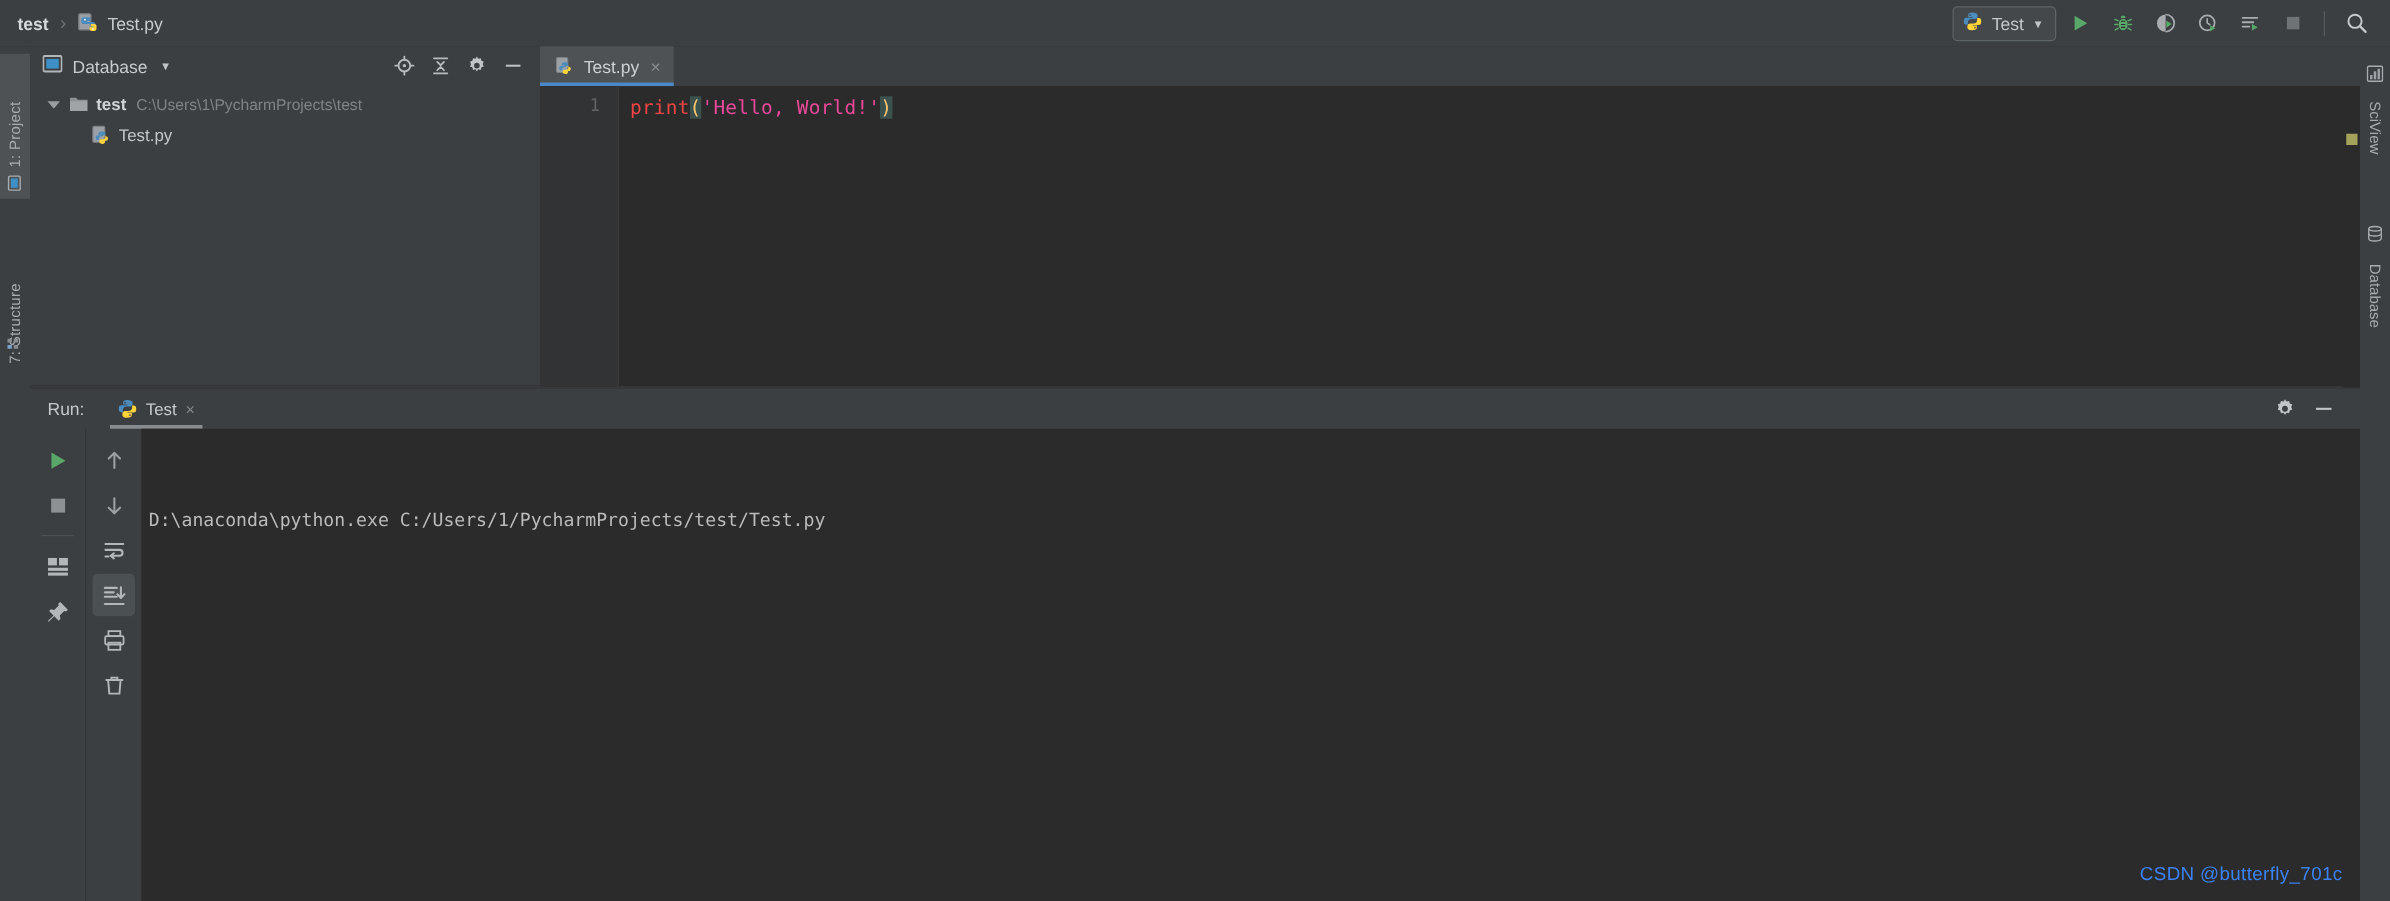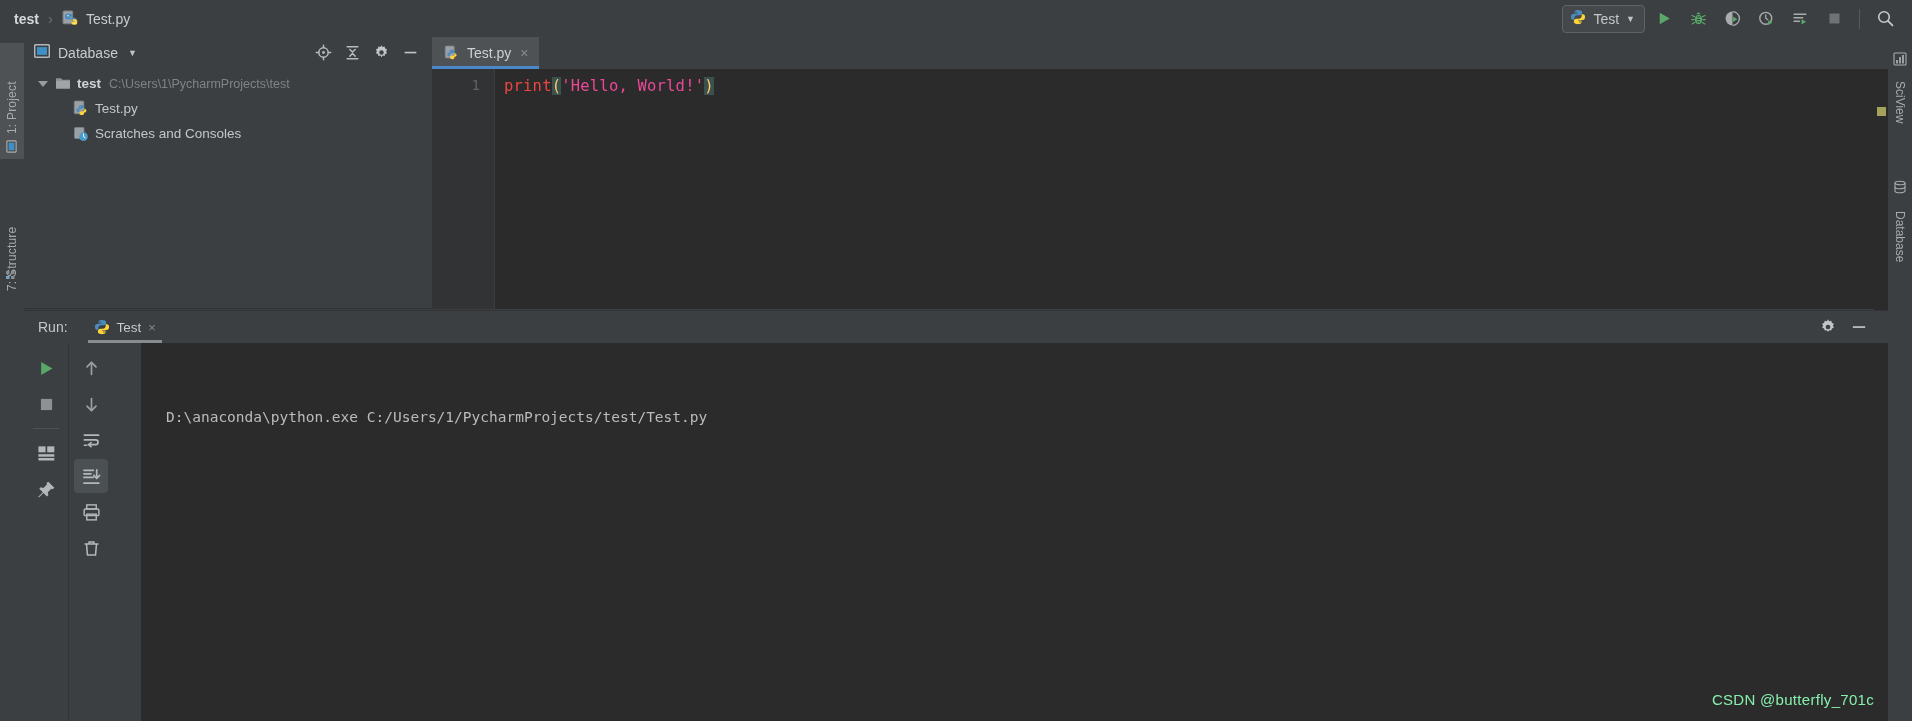--- a/index.html
+++ b/index.html
@@ -89,23 +89,23 @@
   .run-tab-underline{position:absolute;left:0;bottom:0;height:3px;width:100%;background:#888c8e;}
   .run-head-icons{margin-left:auto;display:flex;align-items:center;gap:4px;padding-right:16px;}
   .run-body{position:absolute;left:0;top:32px;width:1864px;height:379px;display:flex;}
   .runbar{width:44px;display:flex;flex-direction:column;align-items:center;padding-top:8px;gap:2px;}
   .runbar2{width:44px;display:flex;flex-direction:column;align-items:center;padding-top:8px;gap:2px;
            border-left:1px solid #323437;}
   .rb-btn{width:34px;height:34px;display:flex;align-items:center;justify-content:center;border-radius:4px;}
   .rb-btn.active{background:#4b5052;}
   .rb-sep{width:26px;height:1px;background:#4e5153;margin:5px 0;}
   .console{flex:1;background:#2b2b2b;font-family:"DejaVu Sans Mono",monospace;font-size:14.5px;
-           color:#bbbbbb;padding:12px 0 0 25px;position:relative;line-height:25px;white-space:pre;margin-left:28px;}
+           color:#bbbbbb;padding:12px 0 0 6px;position:relative;line-height:25px;white-space:pre;}
   .watermark{position:absolute;right:14px;bottom:10px;font-family:"Liberation Sans",sans-serif;
-             font-size:15px;color:#86efac;letter-spacing:.3px;}
+             font-size:15px;color:#3b82f6;letter-spacing:.3px;}
   .clabel{display:block;}
   .cblank{display:block;height:25px;}
 </style>
 </head>
 <body>
 
 <div class="ide">
 
   <div class="topbar">
     <div class="breadcrumb">
@@ -300,30 +300,20 @@
           <svg width="17" height="17" viewBox="0 0 16 16">
             <rect x="1.2" y="1" width="9" height="12" rx="1" fill="#9aa0a6" stroke="#7d8287" stroke-width="0.8"></rect>
             <path d="M6.6 4.8c-1.1 0-2 .5-2 1.5v1h2v.3H4.2c-1 0-1.6.6-1.6 1.7s.6 1.7 1.6 1.7h.7V9.9c0-.9.7-1.6 1.6-1.6h1.5c.8 0 1.5-.6 1.5-1.4v-.7c0-.8-1-1.4-2.3-1.4h-.6zm-.6.8c.2 0 .4.2.4.4s-.2.4-.4.4-.4-.2-.4-.4.2-.4.4-.4z" fill="#4b8bbe" transform="translate(0.6,-0.2) scale(1.05)"></path>
             <path d="M9.4 7.6h-2.1v.4h2.3c1 0 1.6.6 1.6 1.7s-.6 1.7-1.6 1.7h-.7v1c0 1-.9 1.5-2 1.5s-2.3-.6-2.3-1.4v-.7c0-.8.7-1.4 1.5-1.4h1.5c.9 0 1.6-.7 1.6-1.6z" fill="#ffd43b" transform="translate(1.6,0.6) scale(0.98)"></path>
           </svg>
         </span>
         <span class="row-label">Test.py</span>
       </div>
 
 
-      <div class="row" style="padding-left:46px;">
-        <span class="row-ico">
-          <svg width="17" height="16" viewBox="0 0 16 16">
-            <rect x="1" y="1.5" width="9.5" height="11" rx="1" fill="#9aa0a6" stroke="#7d8287" stroke-width="0.8"></rect>
-            <circle cx="10" cy="10.6" r="4.3" fill="#4a9bc9"></circle>
-            <path d="M10 8.1v2.6l1.8 1.1" stroke="#ffffff" stroke-width="1" fill="none" stroke-linecap="round"></path>
-          </svg>
-        </span>
-        <span class="row-label">Scratches and Consoles</span>
-      </div>
     </div>
     <div class="proj-bottom"></div>
   </div>
 
   <div class="editor">
     <div class="tabstrip">
       <div class="etab">
         <span style="display:flex;">
           <svg width="16" height="16" viewBox="0 0 16 16">
             <rect x="1.2" y="1" width="9" height="12" rx="1" fill="#9aa0a6" stroke="#7d8287" stroke-width="0.8"></rect>

